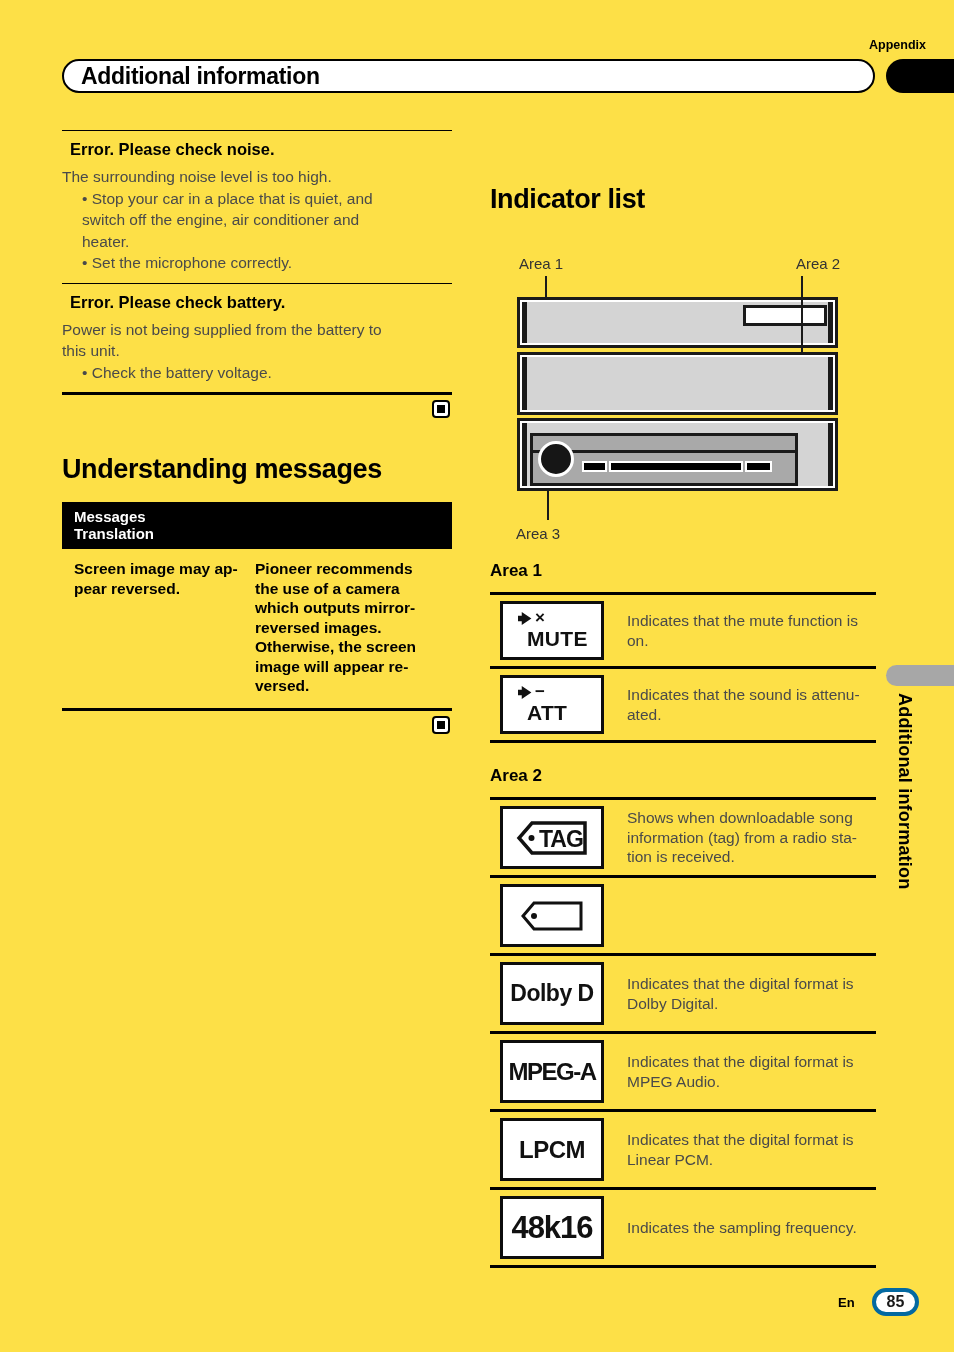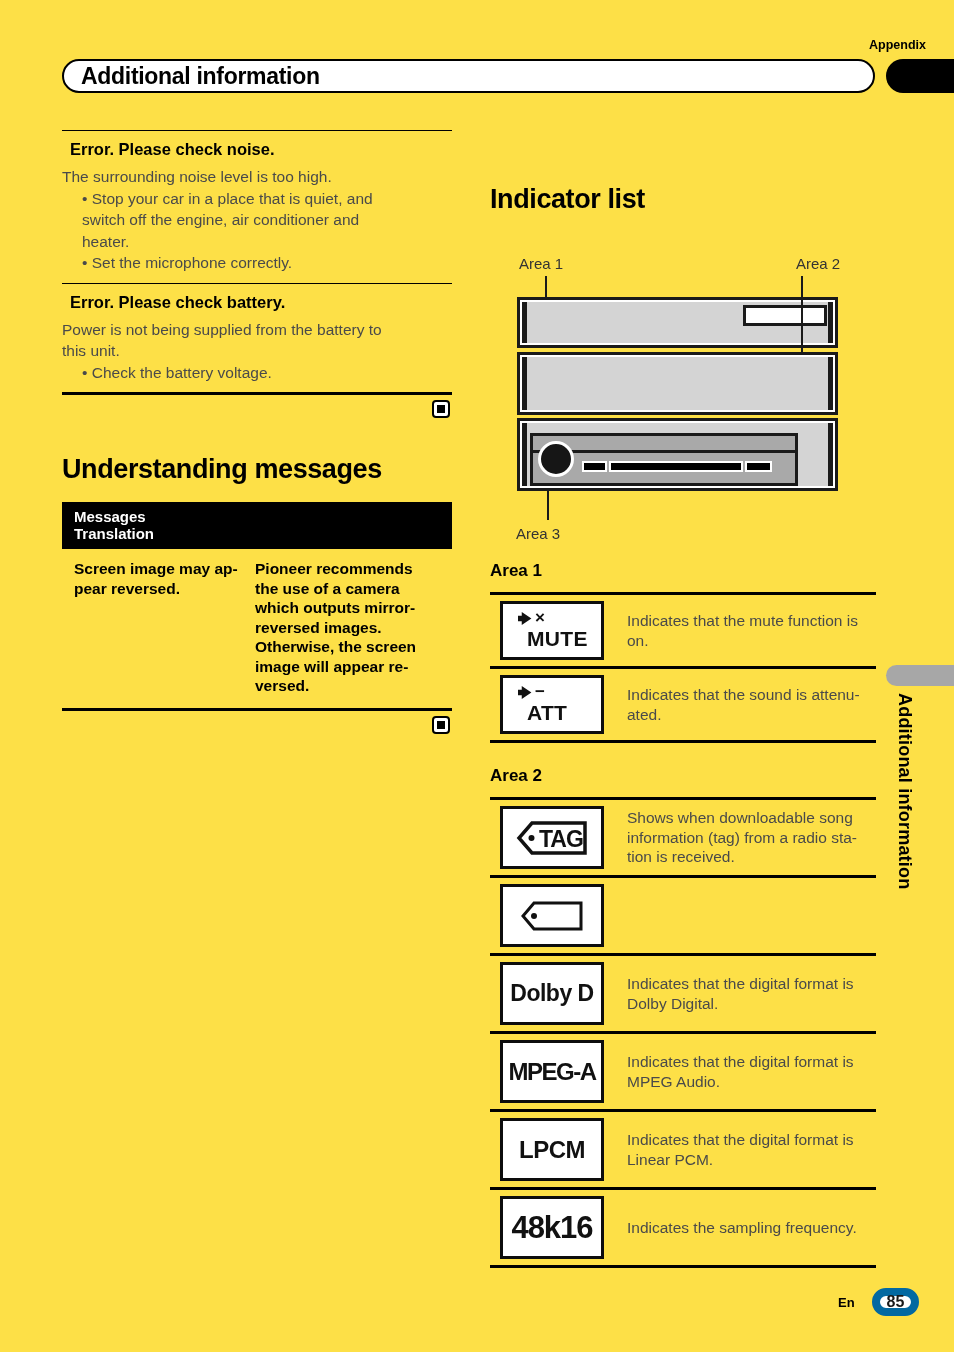--- a/index.html
+++ b/index.html
@@ -16,21 +16,21 @@
     border:2px solid #000; border-radius:17px; display:flex; align-items:center; padding-left:17px;
     background:#fff;
   }
   .header-title { font-size:23px; font-weight:bold; letter-spacing:-0.3px; color:#000; }
   .appendix-tab { position:absolute; left:886px; top:59px; width:68px; height:34px; background:#000; border-radius:17px 0 0 17px; }
   
   .side-pill { position:absolute; left:886px; top:665px; width:68px; height:21px; background:#a7a7a7; border-radius:11px 0 0 11px; }
   .side-vertical { position:absolute; left:894px; top:693px; writing-mode:vertical-rl; font-size:18px; font-weight:bold; color:#000; letter-spacing:0.2px; }
   
   .footer-lang { position:absolute; left:838px; top:1295px; font-size:13px; font-weight:bold; color:#000; }
-  .footer-pagepill { position:absolute; left:872px; top:1288px; width:47px; height:28px; border:8px solid #0369a1; border-radius:14px; display:flex; align-items:center; justify-content:center; font-size:16px; font-weight:bold; background:#fff; }
+  .footer-pagepill { position:absolute; left:872px; top:1288px; width:47px; height:28px; border:4px solid #0369a1; border-radius:14px; display:flex; align-items:center; justify-content:center; font-size:16px; font-weight:bold; background:#fff; }
   
   .left-col  { position:absolute; left:62px; top:130px; width:390px; }
   .right-col { position:absolute; left:490px; top:136px; width:386px;margin-top:48px; }
   .hr-thin  { border:none; border-top:1.5px solid #000; margin:0; }
   .hr-thick { border:none; border-top:3px solid #000; margin:0; }
   h3.err-title { font-size:16.5px; font-weight:bold; color:#000; margin:9px 0 7px 8px; }
   .body-text { font-size:15.5px; line-height:21.5px; color:#4a4a4a; white-space:pre-line; }
   .bullet-block { margin:0 0 9px 20px; }
   .bullet-item { font-size:15.5px; line-height:21.5px; color:#4a4a4a; white-space:pre-line; }
   .marker-row { display:flex; justify-content:flex-end; margin:5px 2px 0 0; height:20px; }

